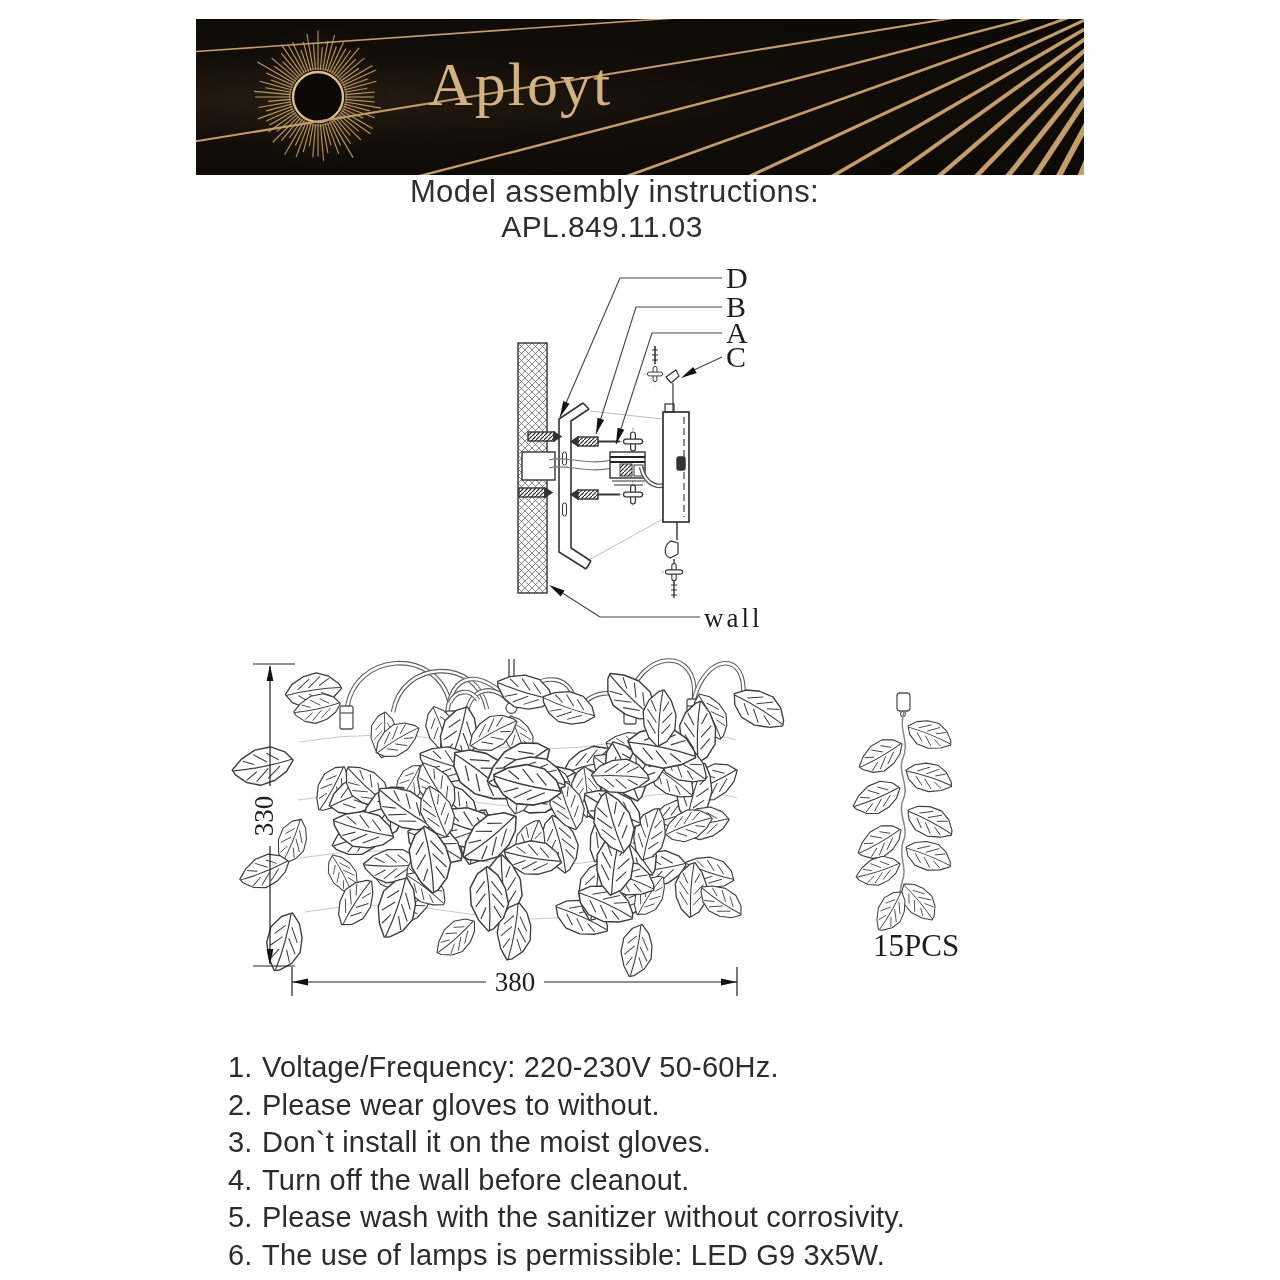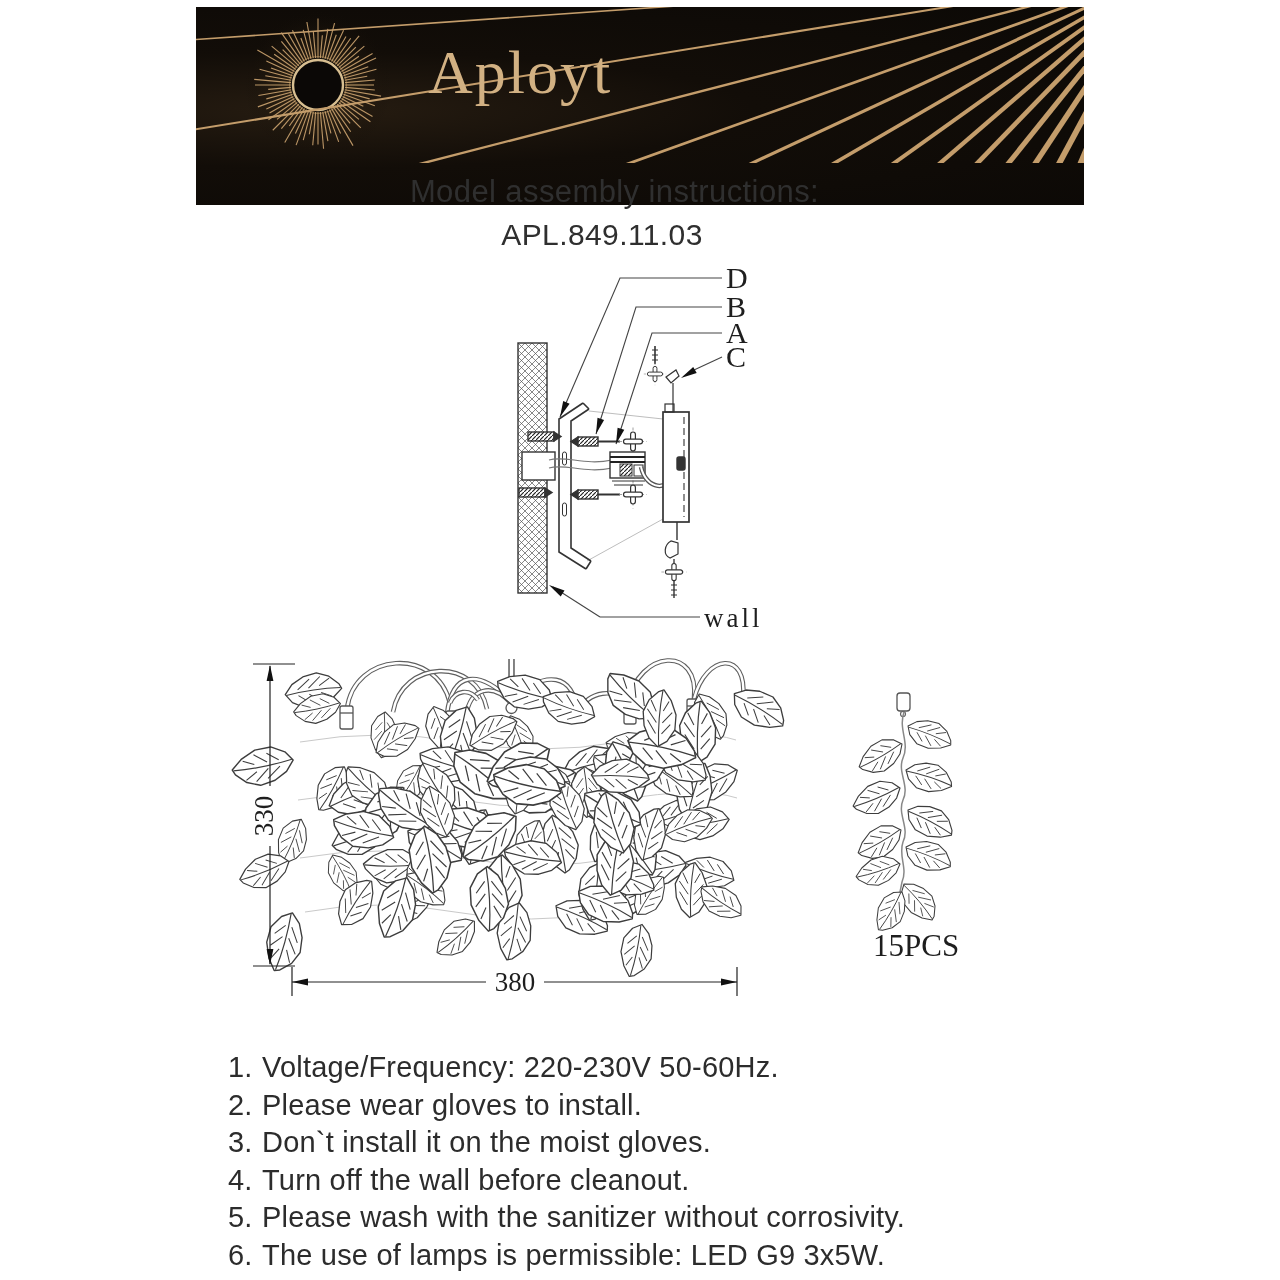--- a/index.html
+++ b/index.html
@@ -1,32 +1,32 @@
 <!DOCTYPE html>
 <html><head>
 <meta charset="utf-8">
 <style>
   html,body{margin:0;padding:0;}
   body{width:1280px;height:1280px;position:relative;background:#ffffff;
        font-family:"Liberation Sans",sans-serif;overflow:hidden;}
   .page{position:absolute;inset:0;background:#fff;}
 
   
-  .banner{position:absolute;left:196px;top:7px;width:888px;height:198px;
+  .banner{position:absolute;left:196px;top:19px;width:888px;height:156px;
           background:radial-gradient(ellipse at 14% 52%, #261c11 0%, #120d08 40%, #0c0906 100%);
           overflow:hidden;}
   .banner svg{position:absolute;left:0;top:0;}
   .brand{position:absolute;left:232px;top:32px;
          font-family:"Liberation Serif",serif;font-size:62px;line-height:66px;
          color:#d2b183;letter-spacing:2px;font-weight:400;}
 
   
   .title{position:absolute;left:0;top:174px;width:1204px;text-align:center;color:#2f2f2f;}
   .title .t1{font-size:31px;letter-spacing:.4px;margin-left:25px;}
-  .title .t2{font-size:30px;margin-top:8px;letter-spacing:.4px;}
+  .title .t2{font-size:30px;margin-top:0;letter-spacing:.4px;}
 
   
   #diagram{position:absolute;left:0;top:0;}
   .serif{font-family:"Liberation Serif",serif;fill:#1e1e1e;}
 
   
   .instructions{position:absolute;left:228px;top:1049px;width:850px;margin:0;padding:0;
                 list-style:none;color:#2c2c2c;font-size:29px;}
   .instructions li{display:flex;line-height:37.6px;}
   .instructions .num{width:34px;flex:none;}
@@ -447,21 +447,21 @@
     </g>
   </svg>
 
   <ol class="instructions">
     <li>
         <span class="num">1.</span>
         <span class="itext">Voltage/Frequency: 220-230V 50-60Hz.</span>
       </li>
     <li>
         <span class="num">2.</span>
-        <span class="itext">Please wear gloves to install.</span>
+        <span class="itext">Please wear gloves to without.</span>
       </li>
     <li>
         <span class="num">3.</span>
         <span class="itext">Don`t install it on the moist gloves.</span>
       </li>
     <li>
         <span class="num">4.</span>
         <span class="itext">Turn off the wall before cleanout.</span>
       </li>
     <li>

